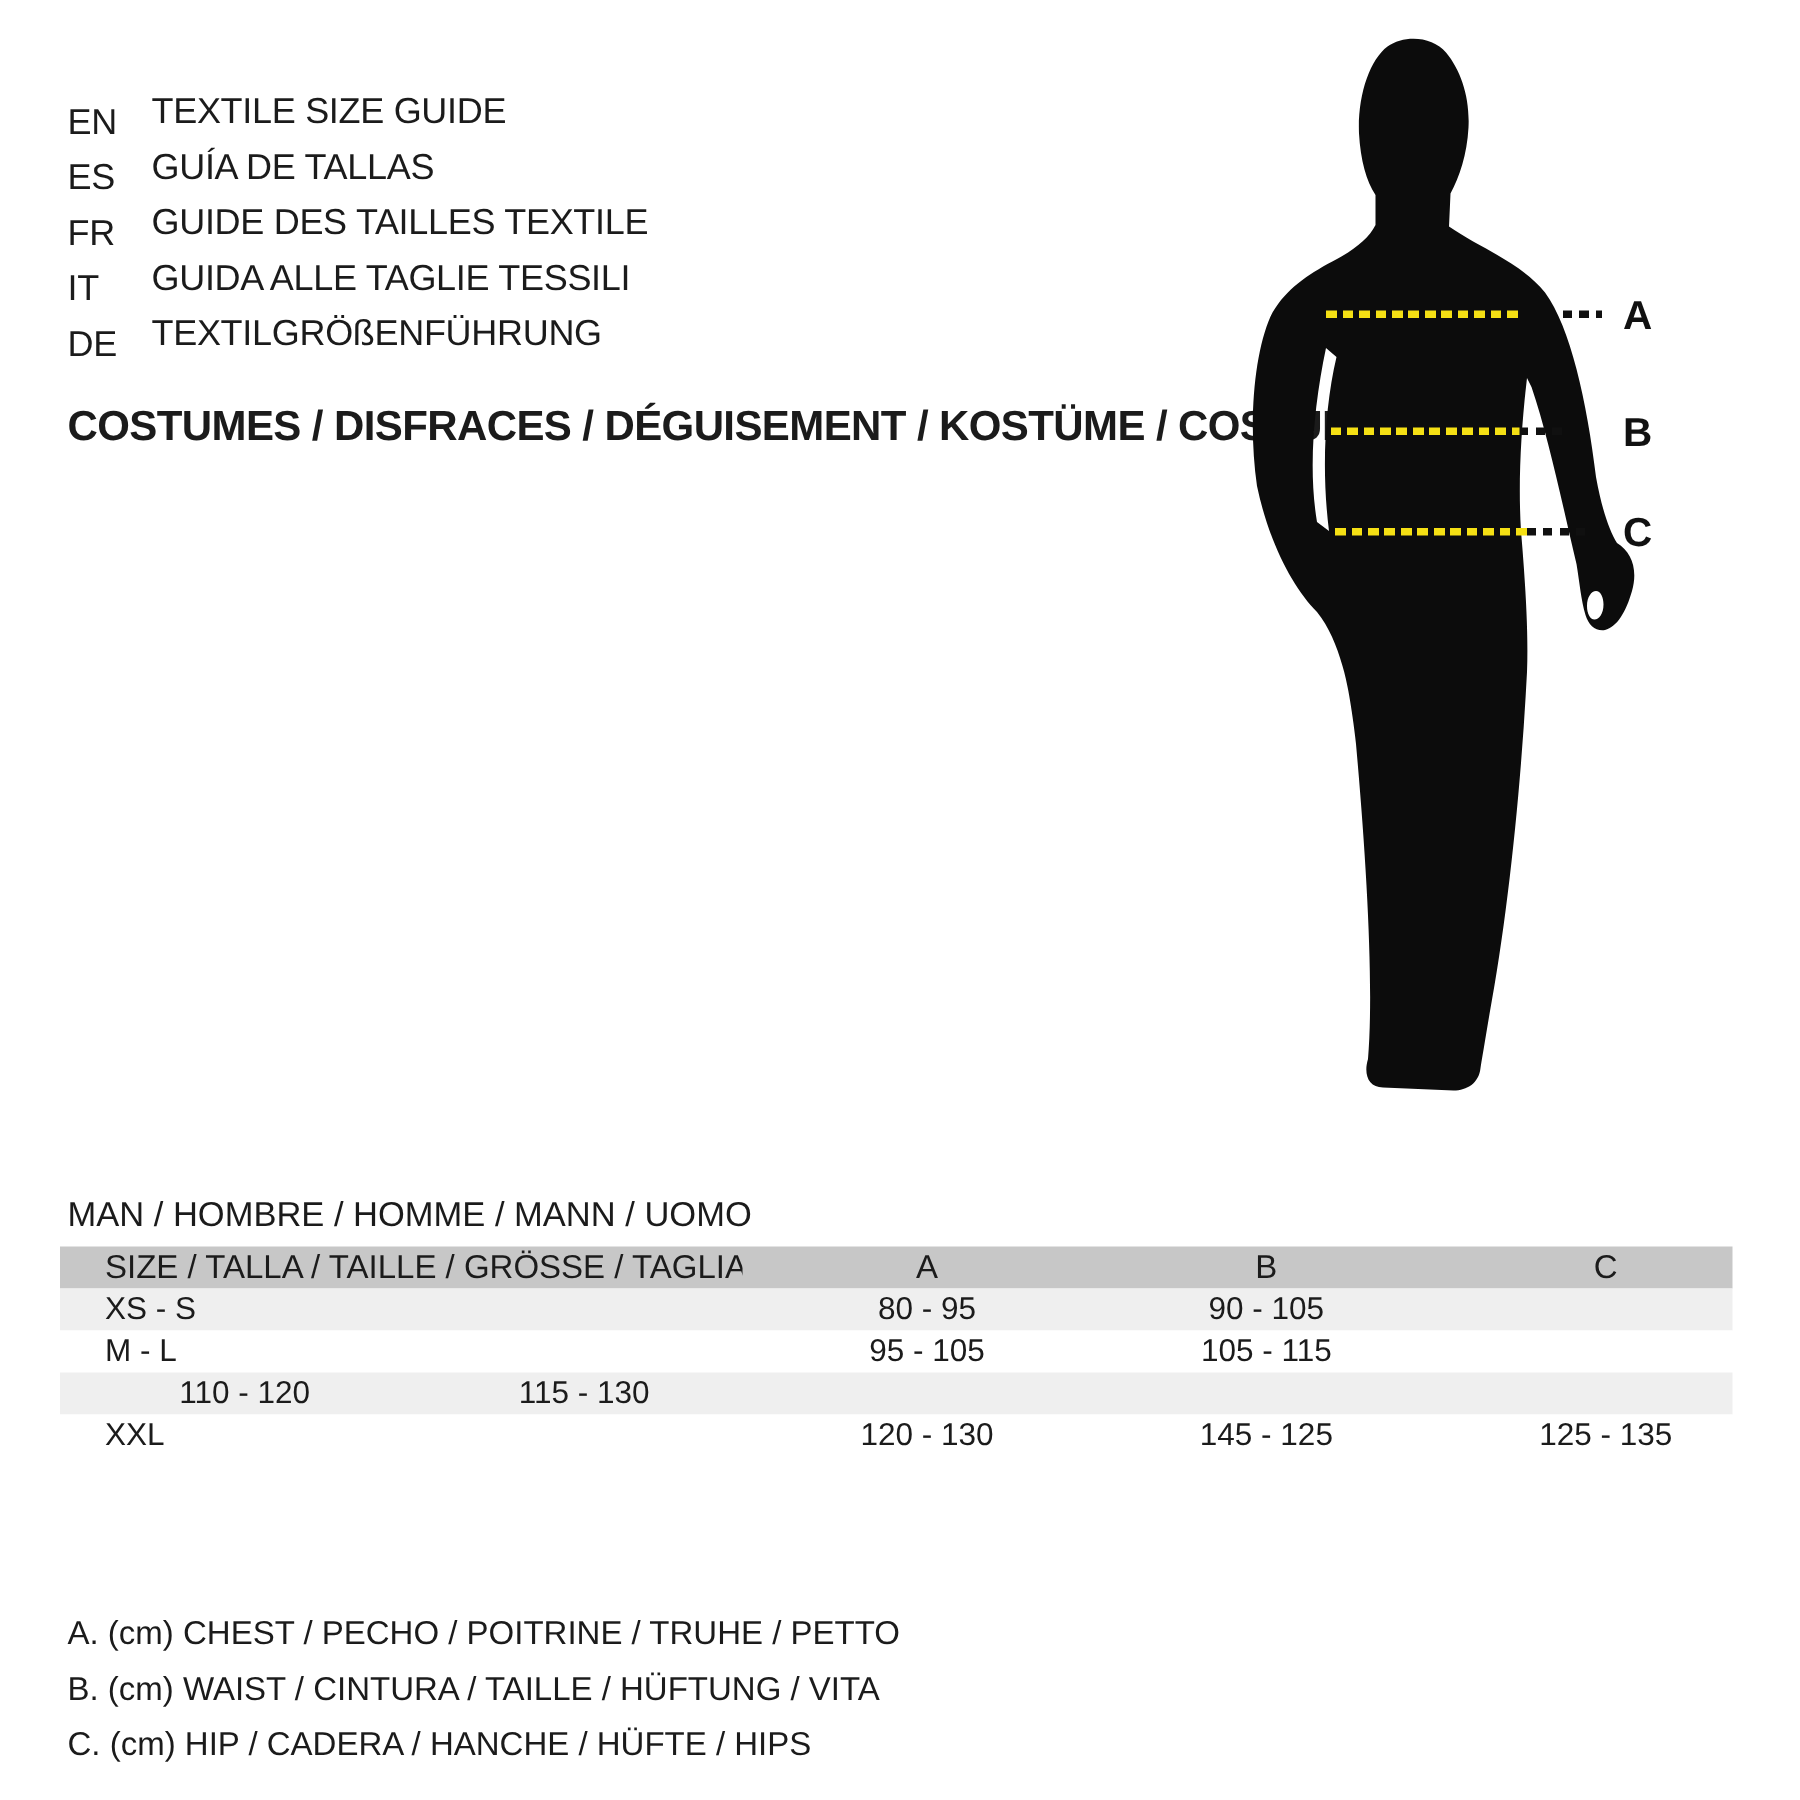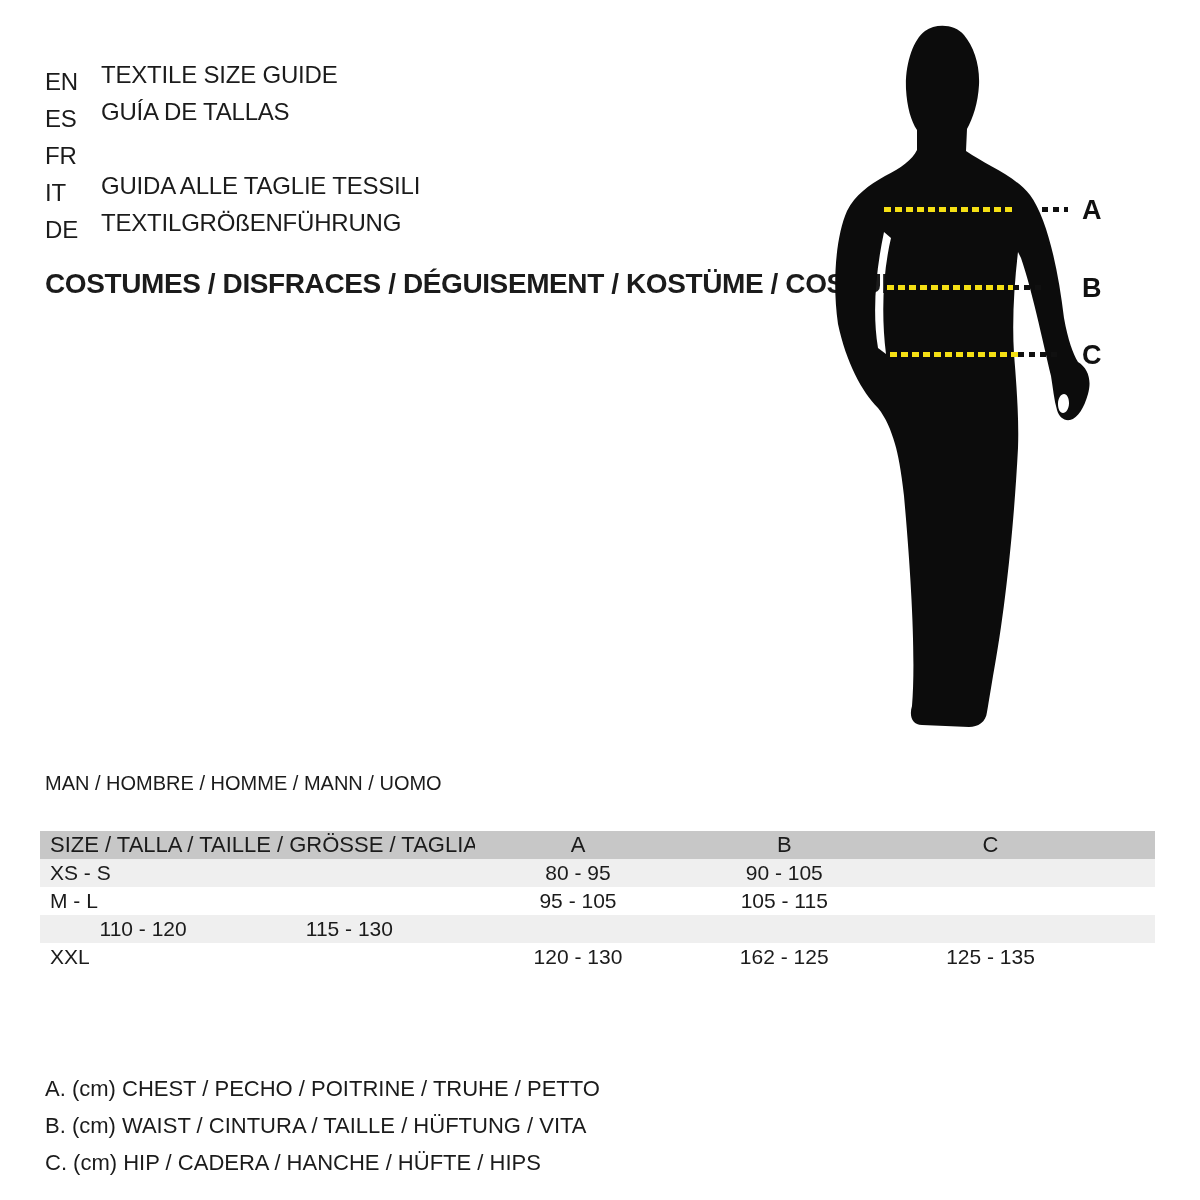--- a/index.html
+++ b/index.html
@@ -24,28 +24,28 @@
   .line-a-black {left:1042px;top:207px;width:26px;}
   .line-b-yellow{left:887px;top:285px;width:126px;}
   .line-b-black {left:1013px;top:285px;width:30px;}
   .line-c-yellow{left:890px;top:352px;width:128px;}
   .line-c-black {left:1018px;top:352px;width:44px;}
   .mlabel{position:absolute;left:1082px;font-size:27px;font-weight:bold;color:#111;line-height:27px;}
   .mlabel-a{top:197px;}
   .mlabel-b{top:275px;}
   .mlabel-c{top:342px;}
   
-  .section-title{position:absolute;left:45px;top:772px;font-size:20px;}
+  .section-title{position:absolute;left:45px;top:796px;font-size:23px;}
   
   .size-table{position:absolute;left:40px;top:831px;width:1115px;font-size:21px;}
   .trow{display:flex;height:28px;line-height:28px;align-items:center;}
   .trow.head{background:var(--header-bg,#c7c7c7);font-size:22px;}
   .trow:nth-child(odd):not(.head){background:#ffffff;}
   .trow:nth-child(even):not(.head){background:var(--zebra-bg,#efefef);}
-  .c{overflow:hidden;white-space:nowrap;}
+  .c{overflow:hidden;white-space:nowrap;margin-left:20px;}
   .c.size{flex:0 0 39%;padding-left:10px;box-sizing:border-box;}
   .c.val{flex:0 0 18.5%;text-align:center;}
   .c.spacer{flex:1 1 auto;}
   
   .legend{position:absolute;left:45px;top:1058px;margin-top:12px;}
   .legend-row{height:37px;display:flex;align-items:center;font-size:22px;}
 </style>
 </head>
 <body>
 
@@ -55,20 +55,21 @@
     <div class="lang-row">
       <span class="lang-code">EN</span>
       <span class="lang-label">TEXTILE SIZE GUIDE</span>
     </div>
     <div class="lang-row">
       <span class="lang-code">ES</span>
       <span class="lang-label">GUÍA DE TALLAS</span>
     </div>
     <div class="lang-row">
       <span class="lang-code">FR</span>
+      <span class="lang-label">GUIDE DES TAILLES TEXTILE</span>
     </div>
     <div class="lang-row">
       <span class="lang-code">IT</span>
       <span class="lang-label">GUIDA ALLE TAGLIE TESSILI</span>
     </div>
     <div class="lang-row">
       <span class="lang-code">DE</span>
       <span class="lang-label">TEXTILGRÖßENFÜHRUNG</span>
     </div>
   </div>
@@ -156,21 +157,21 @@
       <div class="c spacer"></div>
     </div>
     <div class="trow">
       <div class="c val">110 - 120</div>
       <div class="c val">115 - 130</div>
       <div class="c spacer"></div>
     </div>
     <div class="trow">
       <div class="c size">XXL</div>
       <div class="c val">120 - 130</div>
-      <div class="c val">162 - 125</div>
+      <div class="c val">145 - 125</div>
       <div class="c val">125 - 135</div>
       <div class="c spacer"></div>
     </div>
   </div>
 
   <div class="legend">
     <div class="legend-row">A. (cm) CHEST / PECHO / POITRINE / TRUHE / PETTO</div>
     <div class="legend-row">B. (cm) WAIST / CINTURA / TAILLE / HÜFTUNG / VITA</div>
     <div class="legend-row">C. (cm) HIP / CADERA / HANCHE / HÜFTE / HIPS</div>
   </div>

